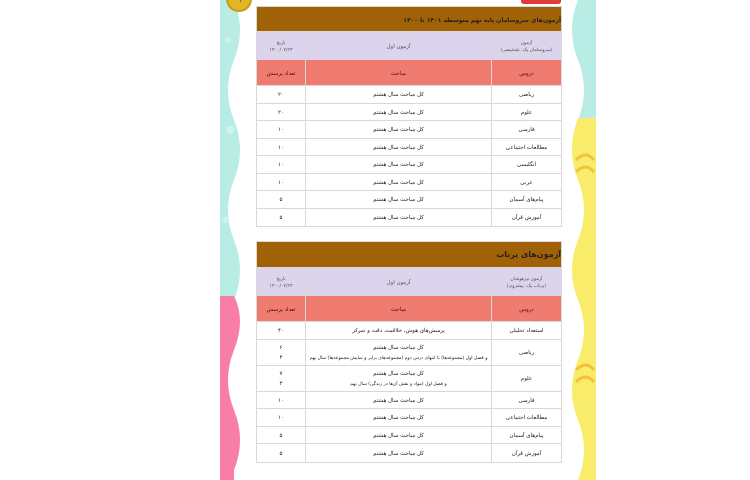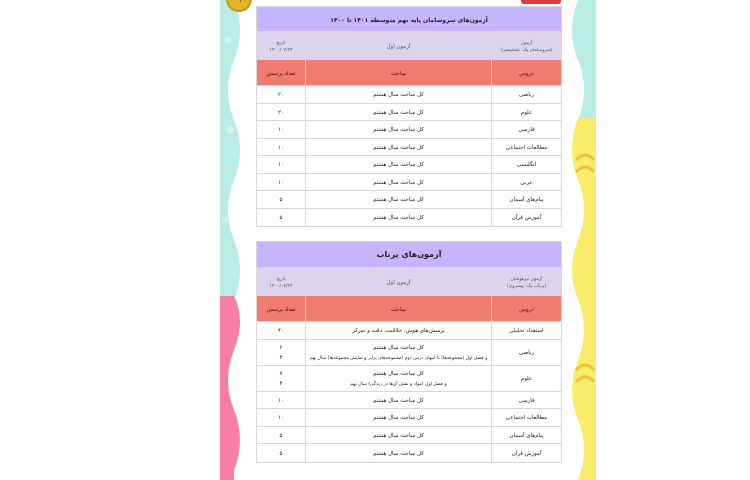--- a/index.html
+++ b/index.html
@@ -5,21 +5,21 @@
     * { box-sizing: border-box; margin: 0; padding: 0; }
     html, body { width: 750px; height: 480px; overflow: hidden; background: #ffffff; font-family: "DejaVu Sans", sans-serif; }
     .page { position: relative; width: 750px; height: 480px; background: #ffffff; }
     .paper { position: absolute; left: 220px; top: 0; width: 375px; height: 480px; background: #ffffff; overflow: hidden; }
     .deco-left { position: absolute; left: 220px; top: 0; width: 28px; height: 480px; overflow: hidden; }
     .deco-right { position: absolute; left: 566px; top: 0; width: 30px; height: 480px; overflow: hidden; }
     .badge { position: absolute; left: 226px; top: -14px; width: 26px; height: 26px; border-radius: 50%; background: #e0b628; border: 2px solid #c99a16; color: #7a5c00; font-size: 10px; text-align: center; line-height: 22px; }
     .red-tab { position: absolute; left: 521px; top: 0; width: 40px; height: 4px; background: #e03a3a; border-radius: 0 0 3px 3px; }
 
     .tbl { position: absolute; left: 256px; width: 306px; border: 1px solid #d8d8d8; background: #fff; direction: rtl; font-size: 5.5px; color: #222; }
-    .tbl .title { background: #c4b5fd; text-align: center; font-weight: bold; color: #222; border-bottom: 1px solid #d8d8d8; }
+    .tbl .title { background: #a16207; text-align: right; font-weight: bold; color: #222; border-bottom: 1px solid #d8d8d8; }
     .tbl .row { display: flex; flex-direction: row; border-bottom: 1px solid #d8d8d8; }
     .tbl .row:last-child { border-bottom: none; }
     .tbl .c1 { width: 70px; border-left: 1px solid #d8d8d8; display: flex; align-items: center; justify-content: center; text-align: center; }
     .tbl .c2 { flex: 1; border-left: 1px solid #d8d8d8; display: flex; align-items: center; justify-content: center; text-align: center; }
     .tbl .c3 { width: 48px; display: flex; align-items: center; justify-content: center; text-align: center; }
     .tbl .row.purple { background: #dcd4ec; color: #555; }
     .tbl .row.salmon { background: #ef7b71; color: #4a1010; }
     .tbl .c2.multi { flex-direction: column; gap: 4px; }
     .tbl .c3.multi { flex-direction: column; gap: 4px; }
     .small { font-size: 4.6px; line-height: 7px; }

